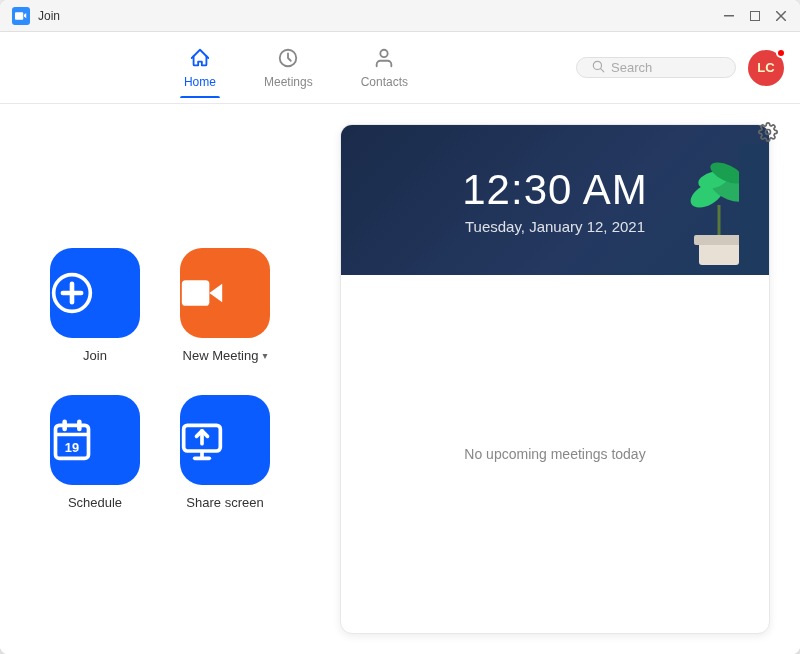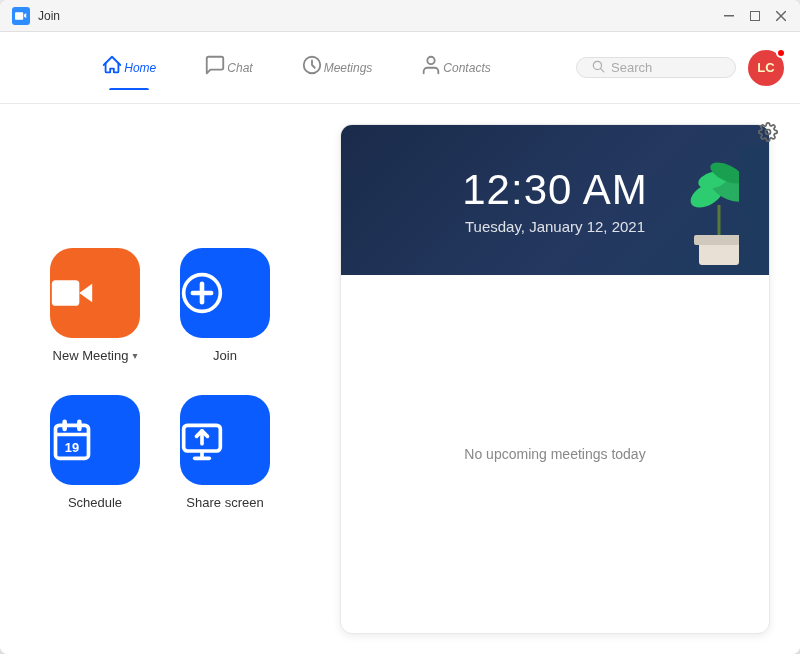--- a/index.html
+++ b/index.html
@@ -75,29 +75,28 @@
     }
     .nav-tabs {
       display: flex;
       align-items: center;
       gap: 0;
       flex: 1;
       justify-content: center;
     }
     .nav-tab {
       display: flex;
-      flex-direction: row;
+      flex-direction: column;
       align-items: center;
       gap: 1px;
       padding: 8px 24px;
       cursor: pointer;
       position: relative;
       color: #888;
       font-size: 12px;
-      font-style: italic;
     }
     .nav-tab.active {
       color: #0b5cff;
     }
     .nav-tab .tab-icon {
       font-size: 20px;
     }
     .nav-tab .tab-label {
       font-size: 12px;
     }
@@ -337,28 +336,20 @@
       <div class="nav-tab active">
         <span class="tab-icon">
           <svg width="22" height="22" viewBox="0 0 24 24" fill="none">
             <path d="M3 12L12 3l9 9" stroke="#0b5cff" stroke-width="2" stroke-linecap="round" stroke-linejoin="round"></path>
             <path d="M5 10v9a1 1 0 001 1h4v-4h4v4h4a1 1 0 001-1v-9" stroke="#0b5cff" stroke-width="2" stroke-linecap="round" stroke-linejoin="round"></path>
           </svg>
         </span>
         <span class="tab-label">Home</span>
       </div>
 
-      <div class="nav-tab">
-        <span class="tab-icon">
-          <svg width="22" height="22" viewBox="0 0 24 24" fill="none">
-            <path d="M21 15a2 2 0 01-2 2H7l-4 4V5a2 2 0 012-2h14a2 2 0 012 2v10z" stroke="#888" stroke-width="2" stroke-linecap="round" stroke-linejoin="round"></path>
-          </svg>
-        </span>
-        <span class="tab-label">Chat</span>
-      </div>
 
       <div class="nav-tab">
         <span class="tab-icon">
           <svg width="22" height="22" viewBox="0 0 24 24" fill="none">
             <circle cx="12" cy="12" r="9" stroke="#888" stroke-width="2"></circle>
             <polyline points="12 7 12 12 15 15" stroke="#888" stroke-width="2" stroke-linecap="round" stroke-linejoin="round"></polyline>
           </svg>
         </span>
         <span class="tab-label">Meetings</span>
       </div>
@@ -394,41 +385,41 @@
       <svg width="20" height="20" viewBox="0 0 24 24" fill="none">
         <circle cx="12" cy="12" r="3" stroke="#666" stroke-width="2"></circle>
         <path d="M19.4 15a1.65 1.65 0 00.33 1.82l.06.06a2 2 0 010 2.83 2 2 0 01-2.83 0l-.06-.06a1.65 1.65 0 00-1.82-.33 1.65 1.65 0 00-1 1.51V21a2 2 0 01-4 0v-.09A1.65 1.65 0 009 19.4a1.65 1.65 0 00-1.82.33l-.06.06a2 2 0 01-2.83-2.83l.06-.06A1.65 1.65 0 004.68 15a1.65 1.65 0 00-1.51-1H3a2 2 0 010-4h.09A1.65 1.65 0 004.6 9a1.65 1.65 0 00-.33-1.82l-.06-.06a2 2 0 012.83-2.83l.06.06A1.65 1.65 0 009 4.68a1.65 1.65 0 001-1.51V3a2 2 0 014 0v.09a1.65 1.65 0 001 1.51 1.65 1.65 0 001.82-.33l.06-.06a2 2 0 012.83 2.83l-.06.06A1.65 1.65 0 0019.4 9a1.65 1.65 0 001.51 1H21a2 2 0 010 4h-.09a1.65 1.65 0 00-1.51 1z" stroke="#666" stroke-width="2"></path>
       </svg>
     </div>
 
     <div class="actions-panel">
 
       <div class="actions-row">
         <div class="action-item">
-          <div class="action-btn orange">
-            <svg width="44" height="44" viewBox="0 0 24 24" fill="none">
-              <path d="M23 7l-7 5 7 5V7z" fill="white"></path>
-              <rect x="1" y="5" width="15" height="14" rx="2" fill="white"></rect>
-            </svg>
-          </div>
-          <div class="action-label">
-            <span>New Meeting</span>
-            <span class="chevron">▾</span>
-          </div>
-        </div>
-        <div class="action-item">
           <div class="action-btn blue">
             <svg width="44" height="44" viewBox="0 0 24 24" fill="none">
               <circle cx="12" cy="12" r="10" stroke="white" stroke-width="2"></circle>
               <line x1="12" y1="7" x2="12" y2="17" stroke="white" stroke-width="2.5" stroke-linecap="round"></line>
               <line x1="7" y1="12" x2="17" y2="12" stroke="white" stroke-width="2.5" stroke-linecap="round"></line>
             </svg>
           </div>
           <div class="action-label">
             <span>Join</span>
+          </div>
+        </div>
+        <div class="action-item">
+          <div class="action-btn orange">
+            <svg width="44" height="44" viewBox="0 0 24 24" fill="none">
+              <path d="M23 7l-7 5 7 5V7z" fill="white"></path>
+              <rect x="1" y="5" width="15" height="14" rx="2" fill="white"></rect>
+            </svg>
+          </div>
+          <div class="action-label">
+            <span>New Meeting</span>
+            <span class="chevron">▾</span>
           </div>
         </div>
       </div>
 
       <div class="actions-row">
         <div class="action-item">
           <div class="action-btn blue">
             <svg width="44" height="44" viewBox="0 0 24 24" fill="none">
               <rect x="3" y="4" width="18" height="18" rx="2" stroke="white" stroke-width="2"></rect>
               <line x1="3" y1="9" x2="21" y2="9" stroke="white" stroke-width="2"></line>

